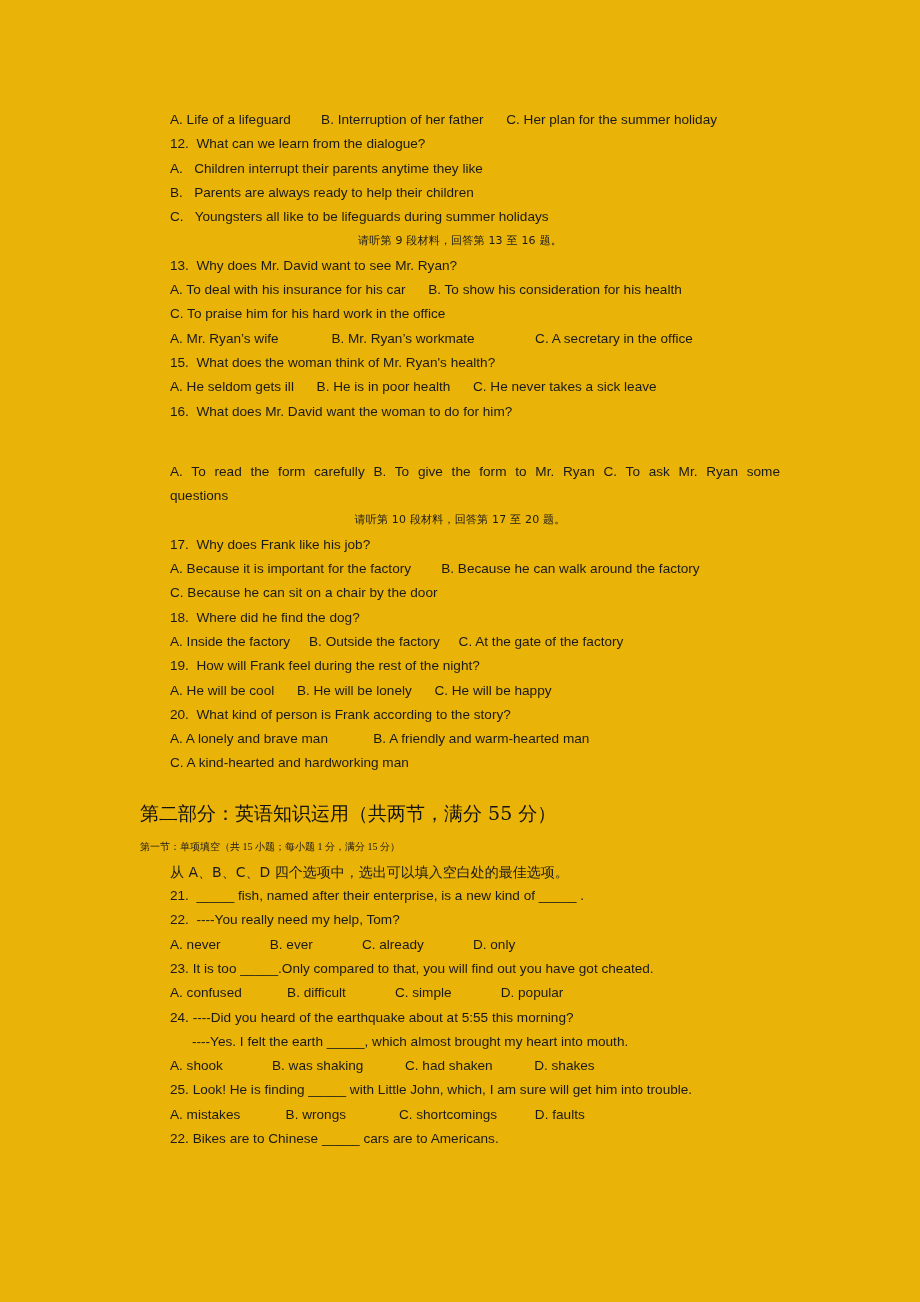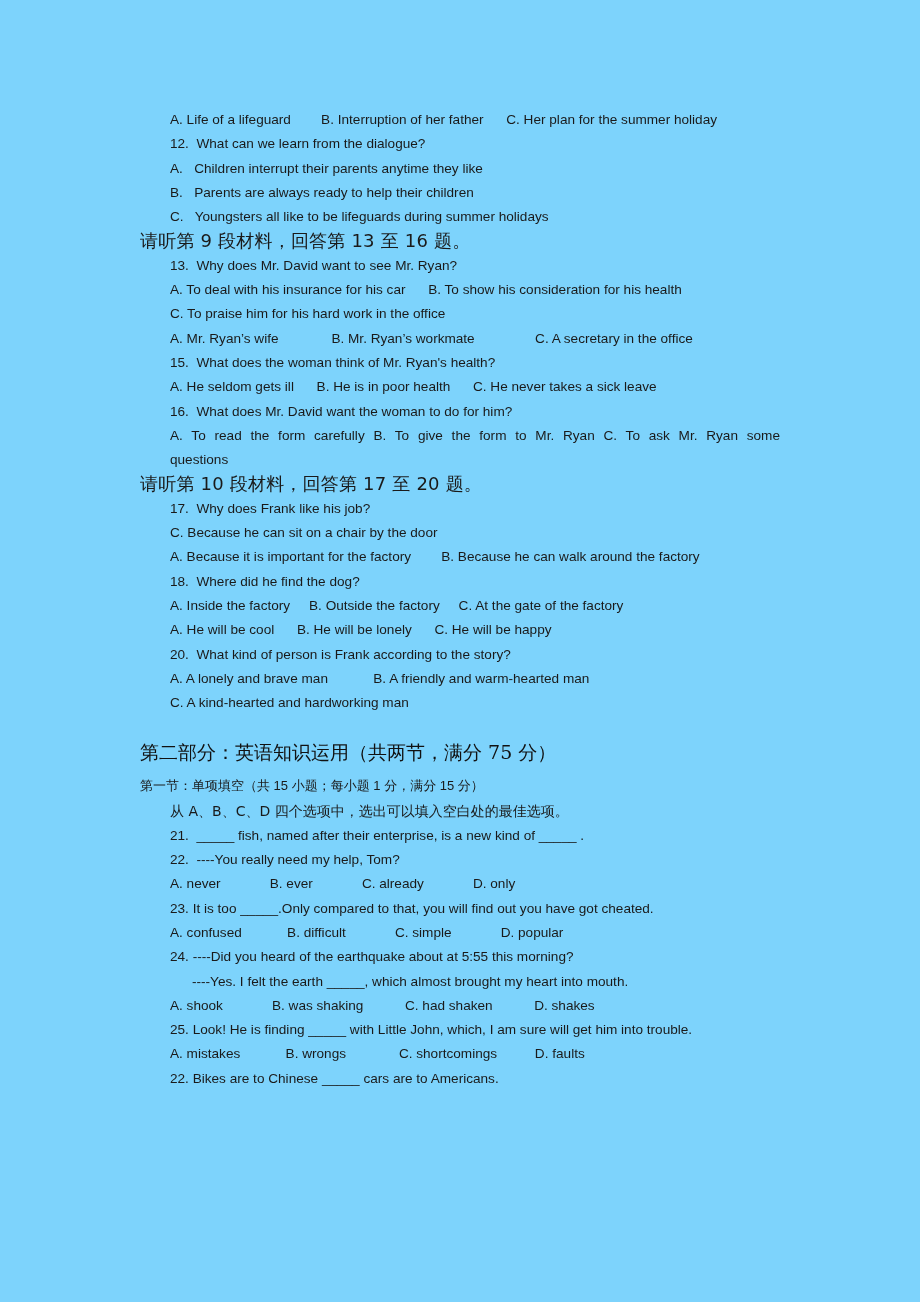--- a/index.html
+++ b/index.html
@@ -13,73 +13,75 @@
     font-family: "Liberation Sans", "DejaVu Sans", sans-serif;
     color: #1a1a1a;
     -webkit-font-smoothing: antialiased;
   }
   .page {
     position: relative;
     width: 920px;
     height: 1302px;
     box-sizing: border-box;
     padding: 108px 140px 0 140px;
-    background: #7dd3fc;
+    background: #eab308;
   }
   .doc-body {
     width: 640px;
   }
   
   .line {
     font-size: 13.6px;
     line-height: 24.3px;
     white-space: pre-wrap;
     color: #1a1a1a;
   }
   .line.hang {
     padding-left: 30px;
     text-indent: 0;
   }
   
   .line.cn {
     padding-left: 0;
     font-family: "DejaVu Sans", "Liberation Sans", sans-serif;
-    font-size: 18px;
+    font-size: 11px;
     line-height: 24.3px;
     letter-spacing: 0.2px;
+    text-align: center;
   }
   .line.cn-indent {
     padding-left: 30px;
     font-family: "DejaVu Sans", "Liberation Sans", sans-serif;
     font-size: 14px;
     line-height: 24.3px;
   }
   
   .line.justify {
     text-align: justify;
     text-align-last: justify;
     padding-left: 30px;
     padding-right: 0;
     width: 640px;
     box-sizing: border-box;
+    margin-top: 36px;
   }
   
   .part-heading {
     font-family: "DejaVu Serif", "Liberation Serif", serif;
     font-size: 19px;
     line-height: 30px;
     padding-left: 0;
     margin-top: 22px;
     margin-bottom: 6px;
     color: #111111;
     font-weight: 400;
   }
   .sub-heading {
-    font-family: Liberation Sans, sans-serif;
-    font-size: 13px;
+    font-family: Liberation Serif, serif;
+    font-size: 10px;
     line-height: 26px;
     padding-left: 0;
     color: #1a1a1a;
   }
 </style>
 </head>
 <body>
 
 <div class="page">
   <div class="doc-body">
@@ -98,30 +100,31 @@
     <div class="line hang">A. Mr. Ryan’s wife              B. Mr. Ryan’s workmate                C. A secretary in the office</div>
     <div class="line hang">15.  What does the woman think of Mr. Ryan's health?</div>
     <div class="line hang">A. He seldom gets ill      B. He is in poor health      C. He never takes a sick leave</div>
     <div class="line hang">16.  What does Mr. David want the woman to do for him?</div>
     <div class="line justify">A. To read the form carefully B. To give the form to Mr. Ryan C. To ask Mr. Ryan some</div>
     <div class="line hang">questions</div>
 
     <div class="line cn">请听第 10 段材料，回答第 17 至 20 题。</div>
 
     <div class="line hang">17.  Why does Frank like his job?</div>
+    <div class="line hang">A. Because it is important for the factory        B. Because he can walk around the factory</div>
     <div class="line hang">C. Because he can sit on a chair by the door</div>
-    <div class="line hang">A. Because it is important for the factory        B. Because he can walk around the factory</div>
     <div class="line hang">18.  Where did he find the dog?</div>
     <div class="line hang">A. Inside the factory     B. Outside the factory     C. At the gate of the factory</div>
+    <div class="line hang">19.  How will Frank feel during the rest of the night?</div>
     <div class="line hang">A. He will be cool      B. He will be lonely      C. He will be happy</div>
     <div class="line hang">20.  What kind of person is Frank according to the story?</div>
     <div class="line hang">A. A lonely and brave man            B. A friendly and warm-hearted man</div>
     <div class="line hang">C. A kind-hearted and hardworking man</div>
 
-    <div class="part-heading">第二部分：英语知识运用（共两节，满分 75 分）</div>
+    <div class="part-heading">第二部分：英语知识运用（共两节，满分 55 分）</div>
     <div class="sub-heading">第一节：单项填空（共 15 小题；每小题 1 分，满分 15 分）</div>
     <div class="line cn-indent">从 A、B、C、D 四个选项中，选出可以填入空白处的最佳选项。</div>
 
     <div class="line hang">21.  _____ fish, named after their enterprise, is a new kind of _____ .</div>
 
     <div class="line hang">22.  ----You really need my help, Tom?</div>
     <div class="line hang">A. never             B. ever             C. already             D. only</div>
 
     <div class="line hang">23. It is too _____.Only compared to that, you will find out you have got cheated.</div>
     <div class="line hang">A. confused            B. difficult             C. simple             D. popular</div>

